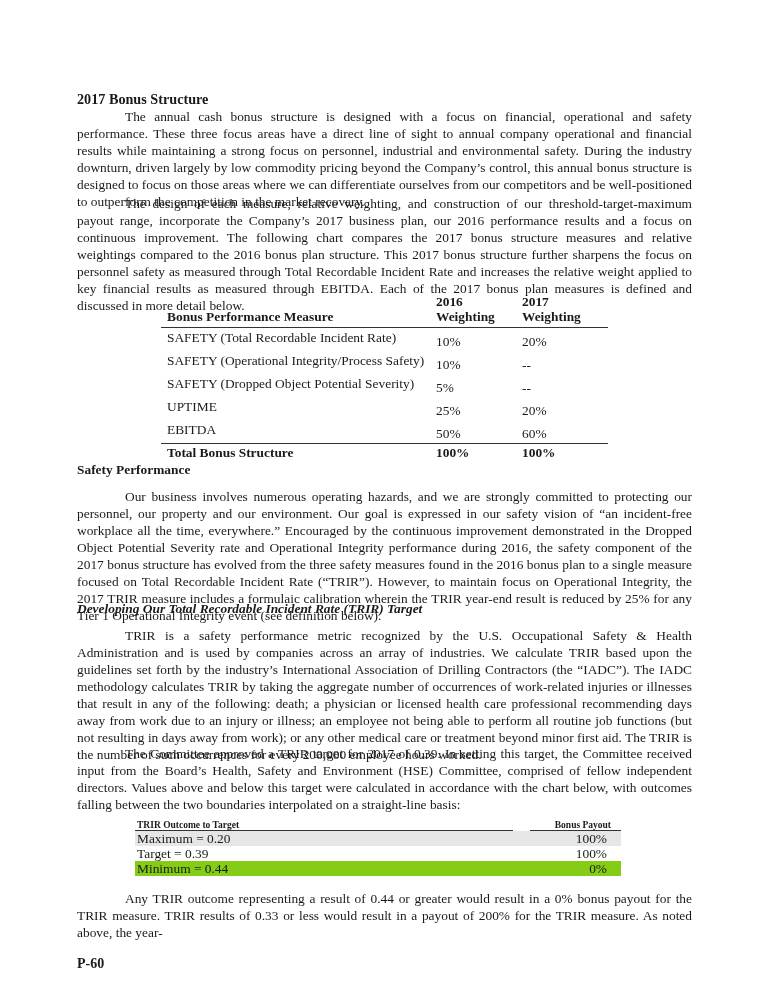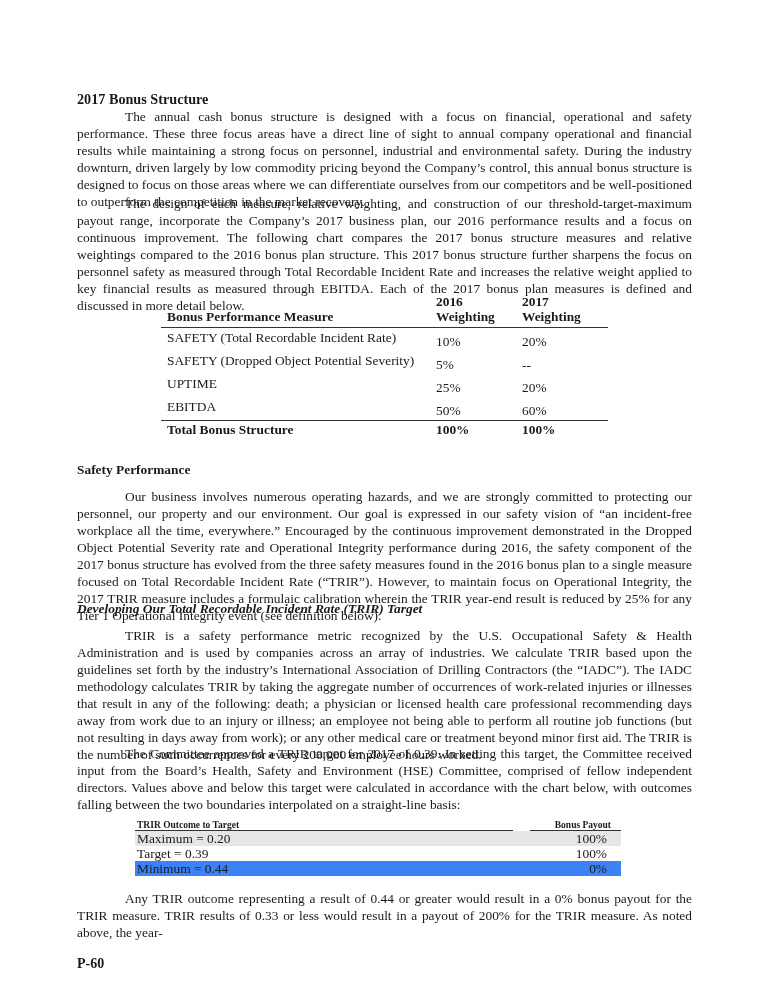--- a/index.html
+++ b/index.html
@@ -73,20 +73,25 @@
         </th>
       </tr>
     </thead>
     <tbody>
       <tr>
         <td class="measure">SAFETY (Total Recordable Incident Rate)</td>
         <td class="num">10%</td>
         <td class="num">20%</td>
       </tr>
       <tr>
+        <td class="measure">SAFETY (Operational Integrity/Process Safety)</td>
+        <td class="num">10%</td>
+        <td class="num">--</td>
+      </tr>
+      <tr>
         <td class="measure">SAFETY (Dropped Object Potential Severity)</td>
         <td class="num">5%</td>
         <td class="num">--</td>
       </tr>
       <tr>
         <td class="measure">UPTIME</td>
         <td class="num">25%</td>
         <td class="num">20%</td>
       </tr>
       <tr>
@@ -120,21 +125,21 @@
       <span class="line-r"></span>
     </div>
     <div class="row shade" style="background: rgb(230, 230, 230);">
       <span class="l">Maximum = 0.20</span>
       <span class="r">100%</span>
     </div>
     <div class="row">
       <span class="l">Target = 0.39</span>
       <span class="r">100%</span>
     </div>
-    <div class="row shade" style="background: #3b82f6;">
+    <div class="row shade" style="background: #84cc16;">
       <span class="l">Minimum = 0.44</span>
       <span class="r">0%</span>
     </div>
   </div>
 
   <p class="body abs" style="top:890px;">Any TRIR outcome representing a result of 0.44 or greater would result in a 0% bonus payout for the TRIR measure. TRIR results of 0.33 or less would result in a payout of 200% for the TRIR measure. As noted above, the year-</p>
 
   <div class="footer">P-60</div>
 </div>
 

